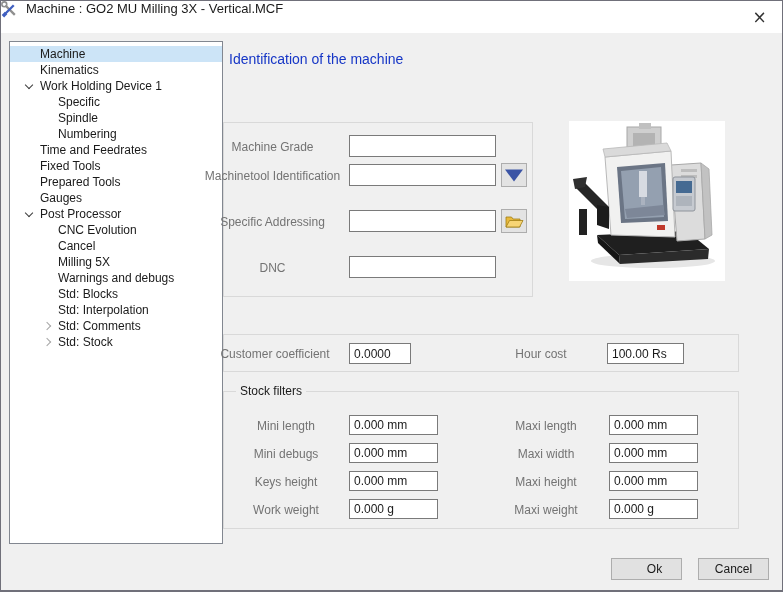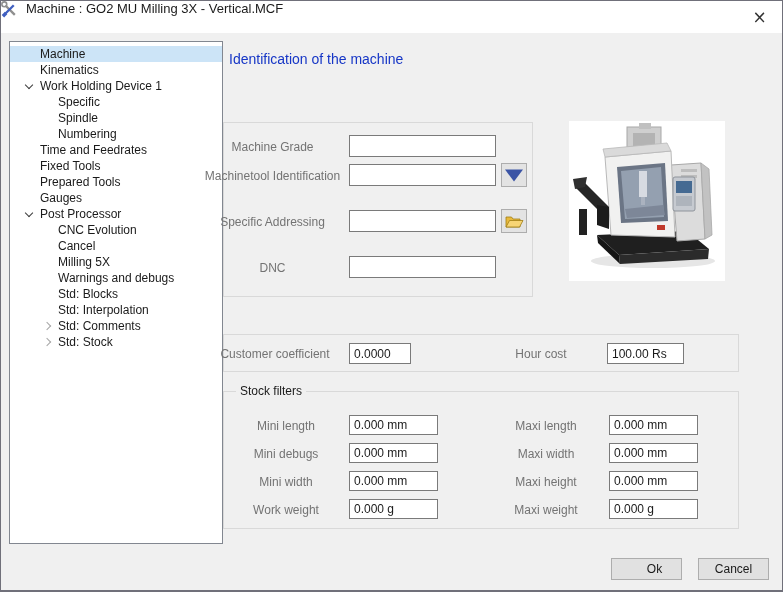--- a/index.html
+++ b/index.html
@@ -210,21 +210,21 @@
   <input class="tbox" style="left: 606px; top: 342px; width: 77px; height: 21px;" value="100.00 Rs">
 
   <div class="groupbox" id="gb-stock">
     <span class="legend">Stock filters</span>
   </div>
 
   <span class="form-label" style="left:225px;top:418px;width:120px;">Mini length</span>
   <input class="tbox" style="left: 348px; top: 414px; width: 89px; height: 20px;" value="0.000 mm">
   <span class="form-label" style="left:225px;top:446px;width:120px;">Mini debugs</span>
   <input class="tbox" style="left: 348px; top: 442px; width: 89px; height: 20px;" value="0.000 mm">
-  <span class="form-label" style="left:225px;top:474px;width:120px;">Mini width</span>
+  <span class="form-label" style="left:225px;top:474px;width:120px;">Keys height</span>
   <input class="tbox" style="left: 348px; top: 470px; width: 89px; height: 20px;" value="0.000 mm">
   <span class="form-label" style="left:225px;top:502px;width:120px;">Work weight</span>
   <input class="tbox" style="left: 348px; top: 498px; width: 89px; height: 20px;" value="0.000 g">
 
   <span class="form-label" style="left:485px;top:418px;width:120px;">Maxi length</span>
   <input class="tbox" style="left: 608px; top: 414px; width: 89px; height: 20px;" value="0.000 mm">
   <span class="form-label" style="left:485px;top:446px;width:120px;">Maxi width</span>
   <input class="tbox" style="left: 608px; top: 442px; width: 89px; height: 20px;" value="0.000 mm">
   <span class="form-label" style="left:485px;top:474px;width:120px;">Maxi height</span>
   <input class="tbox" style="left: 608px; top: 470px; width: 89px; height: 20px;" value="0.000 mm">

